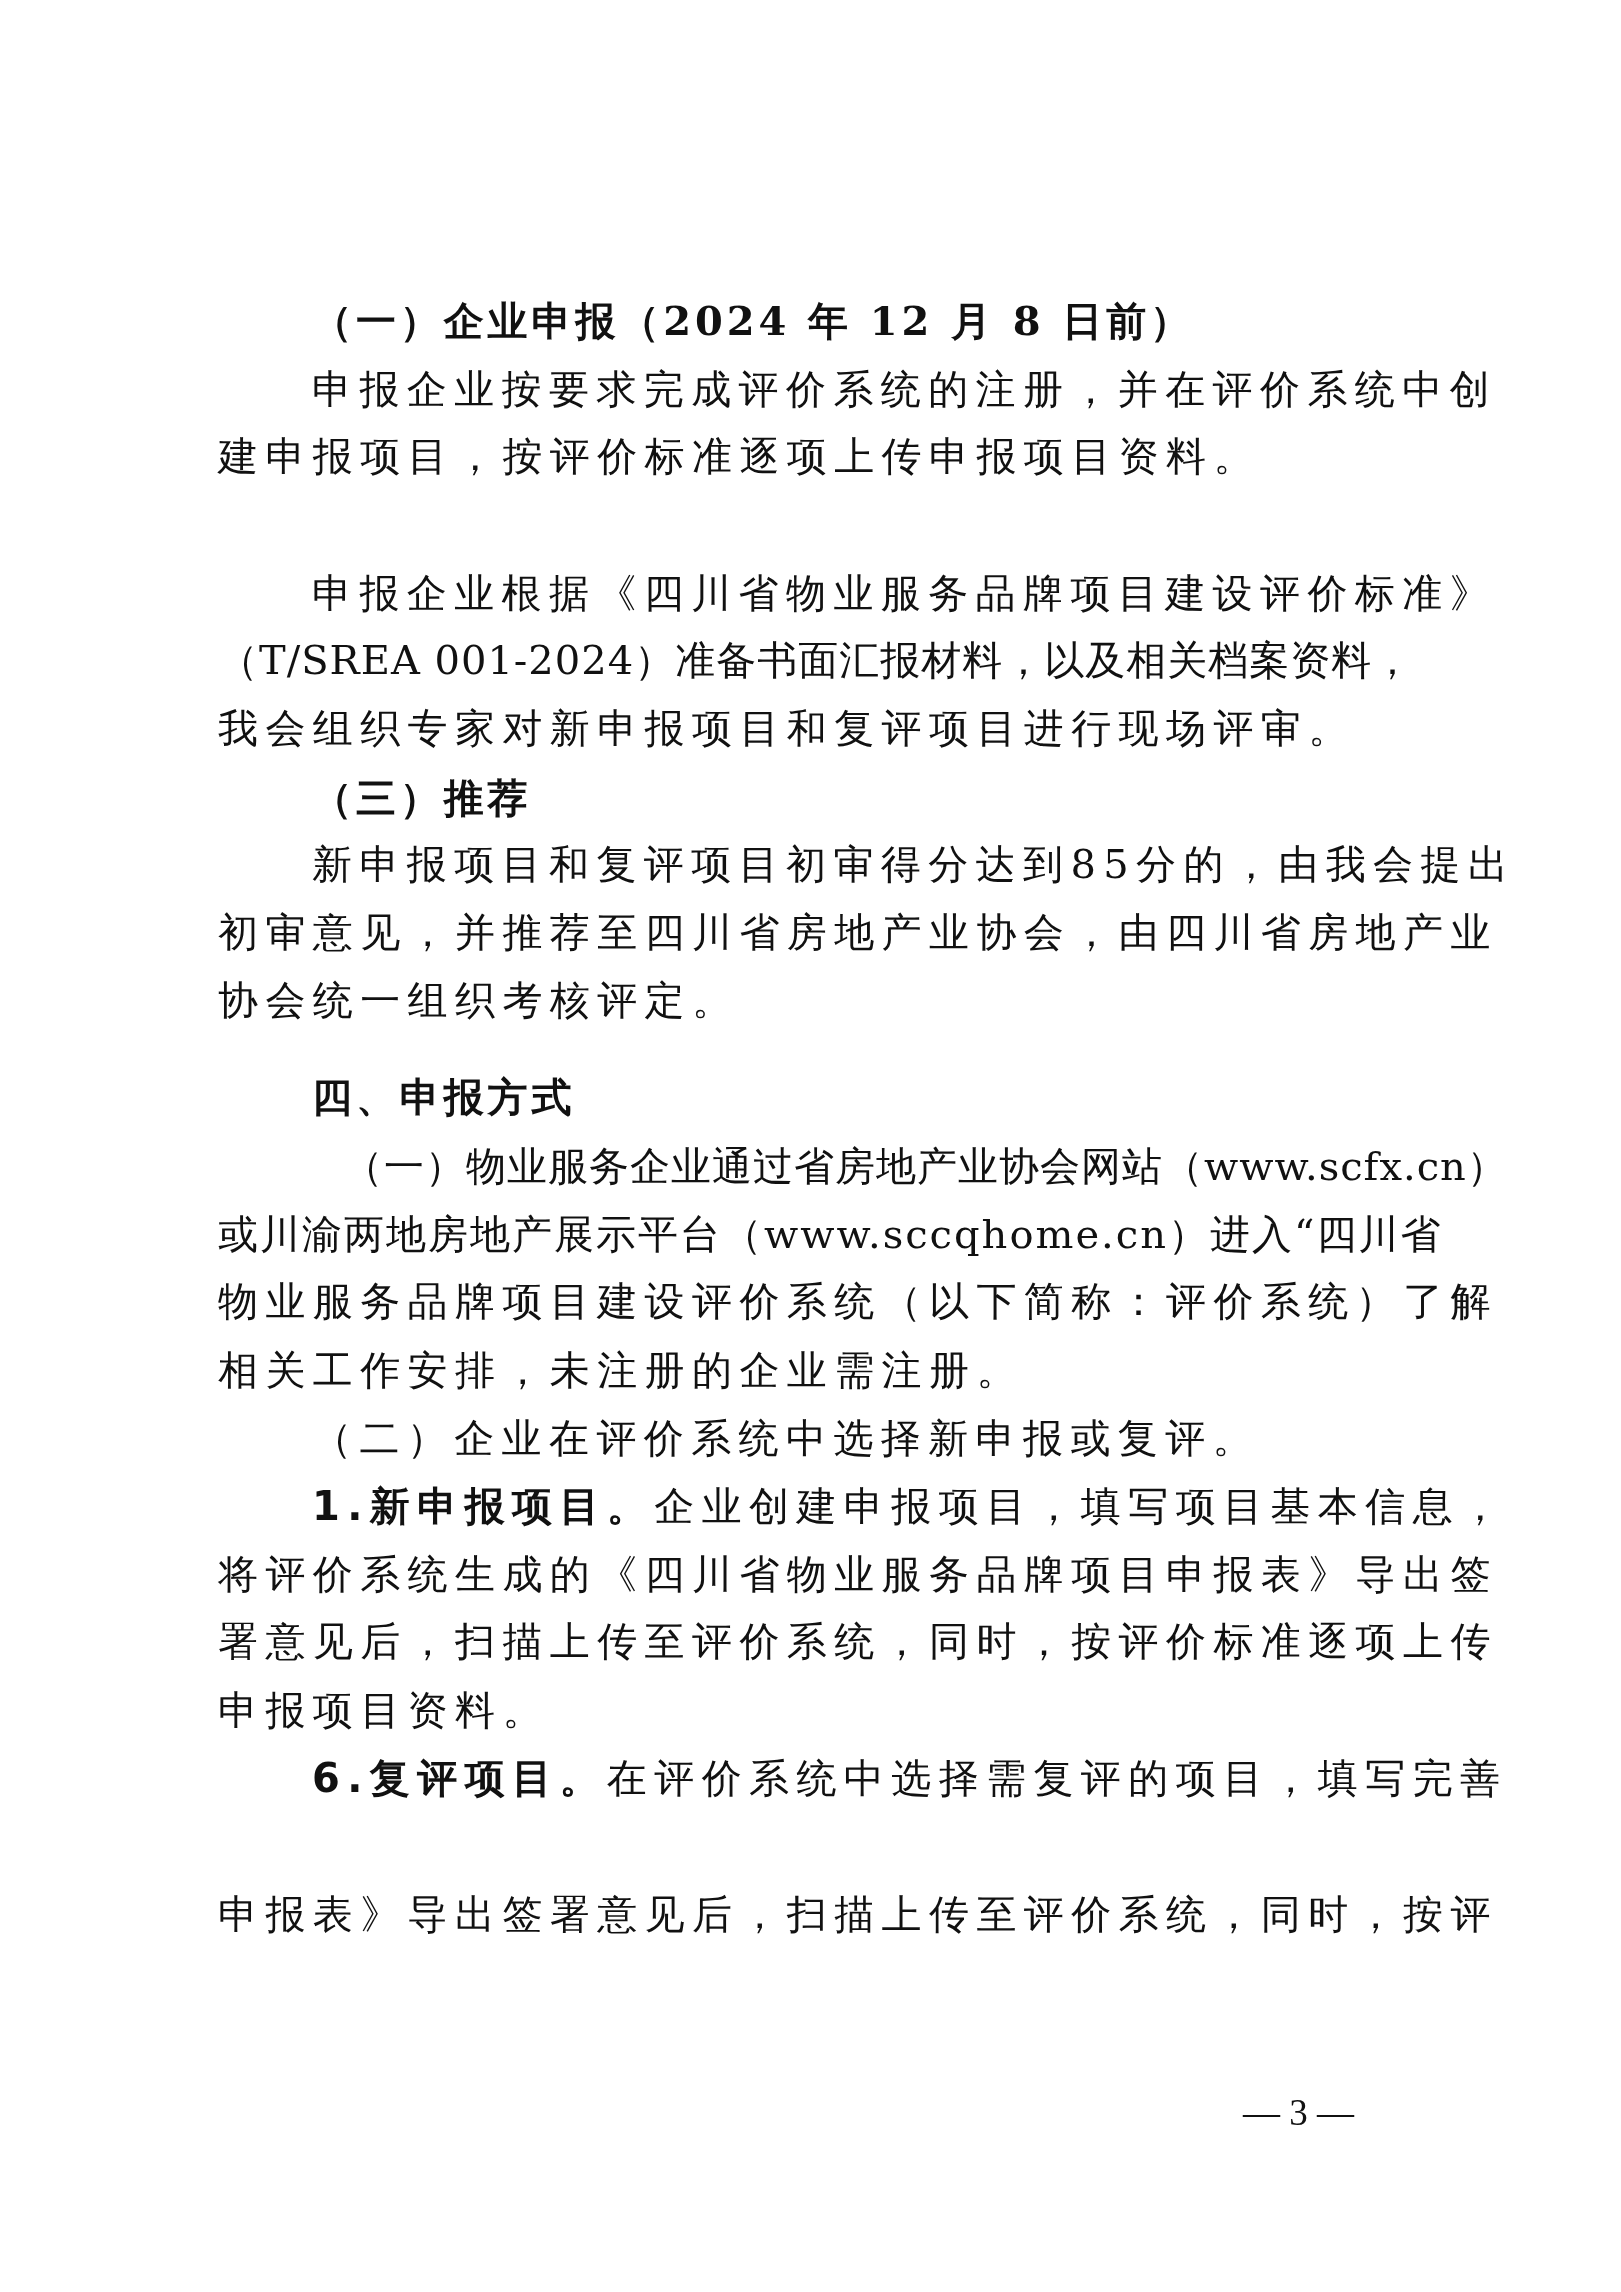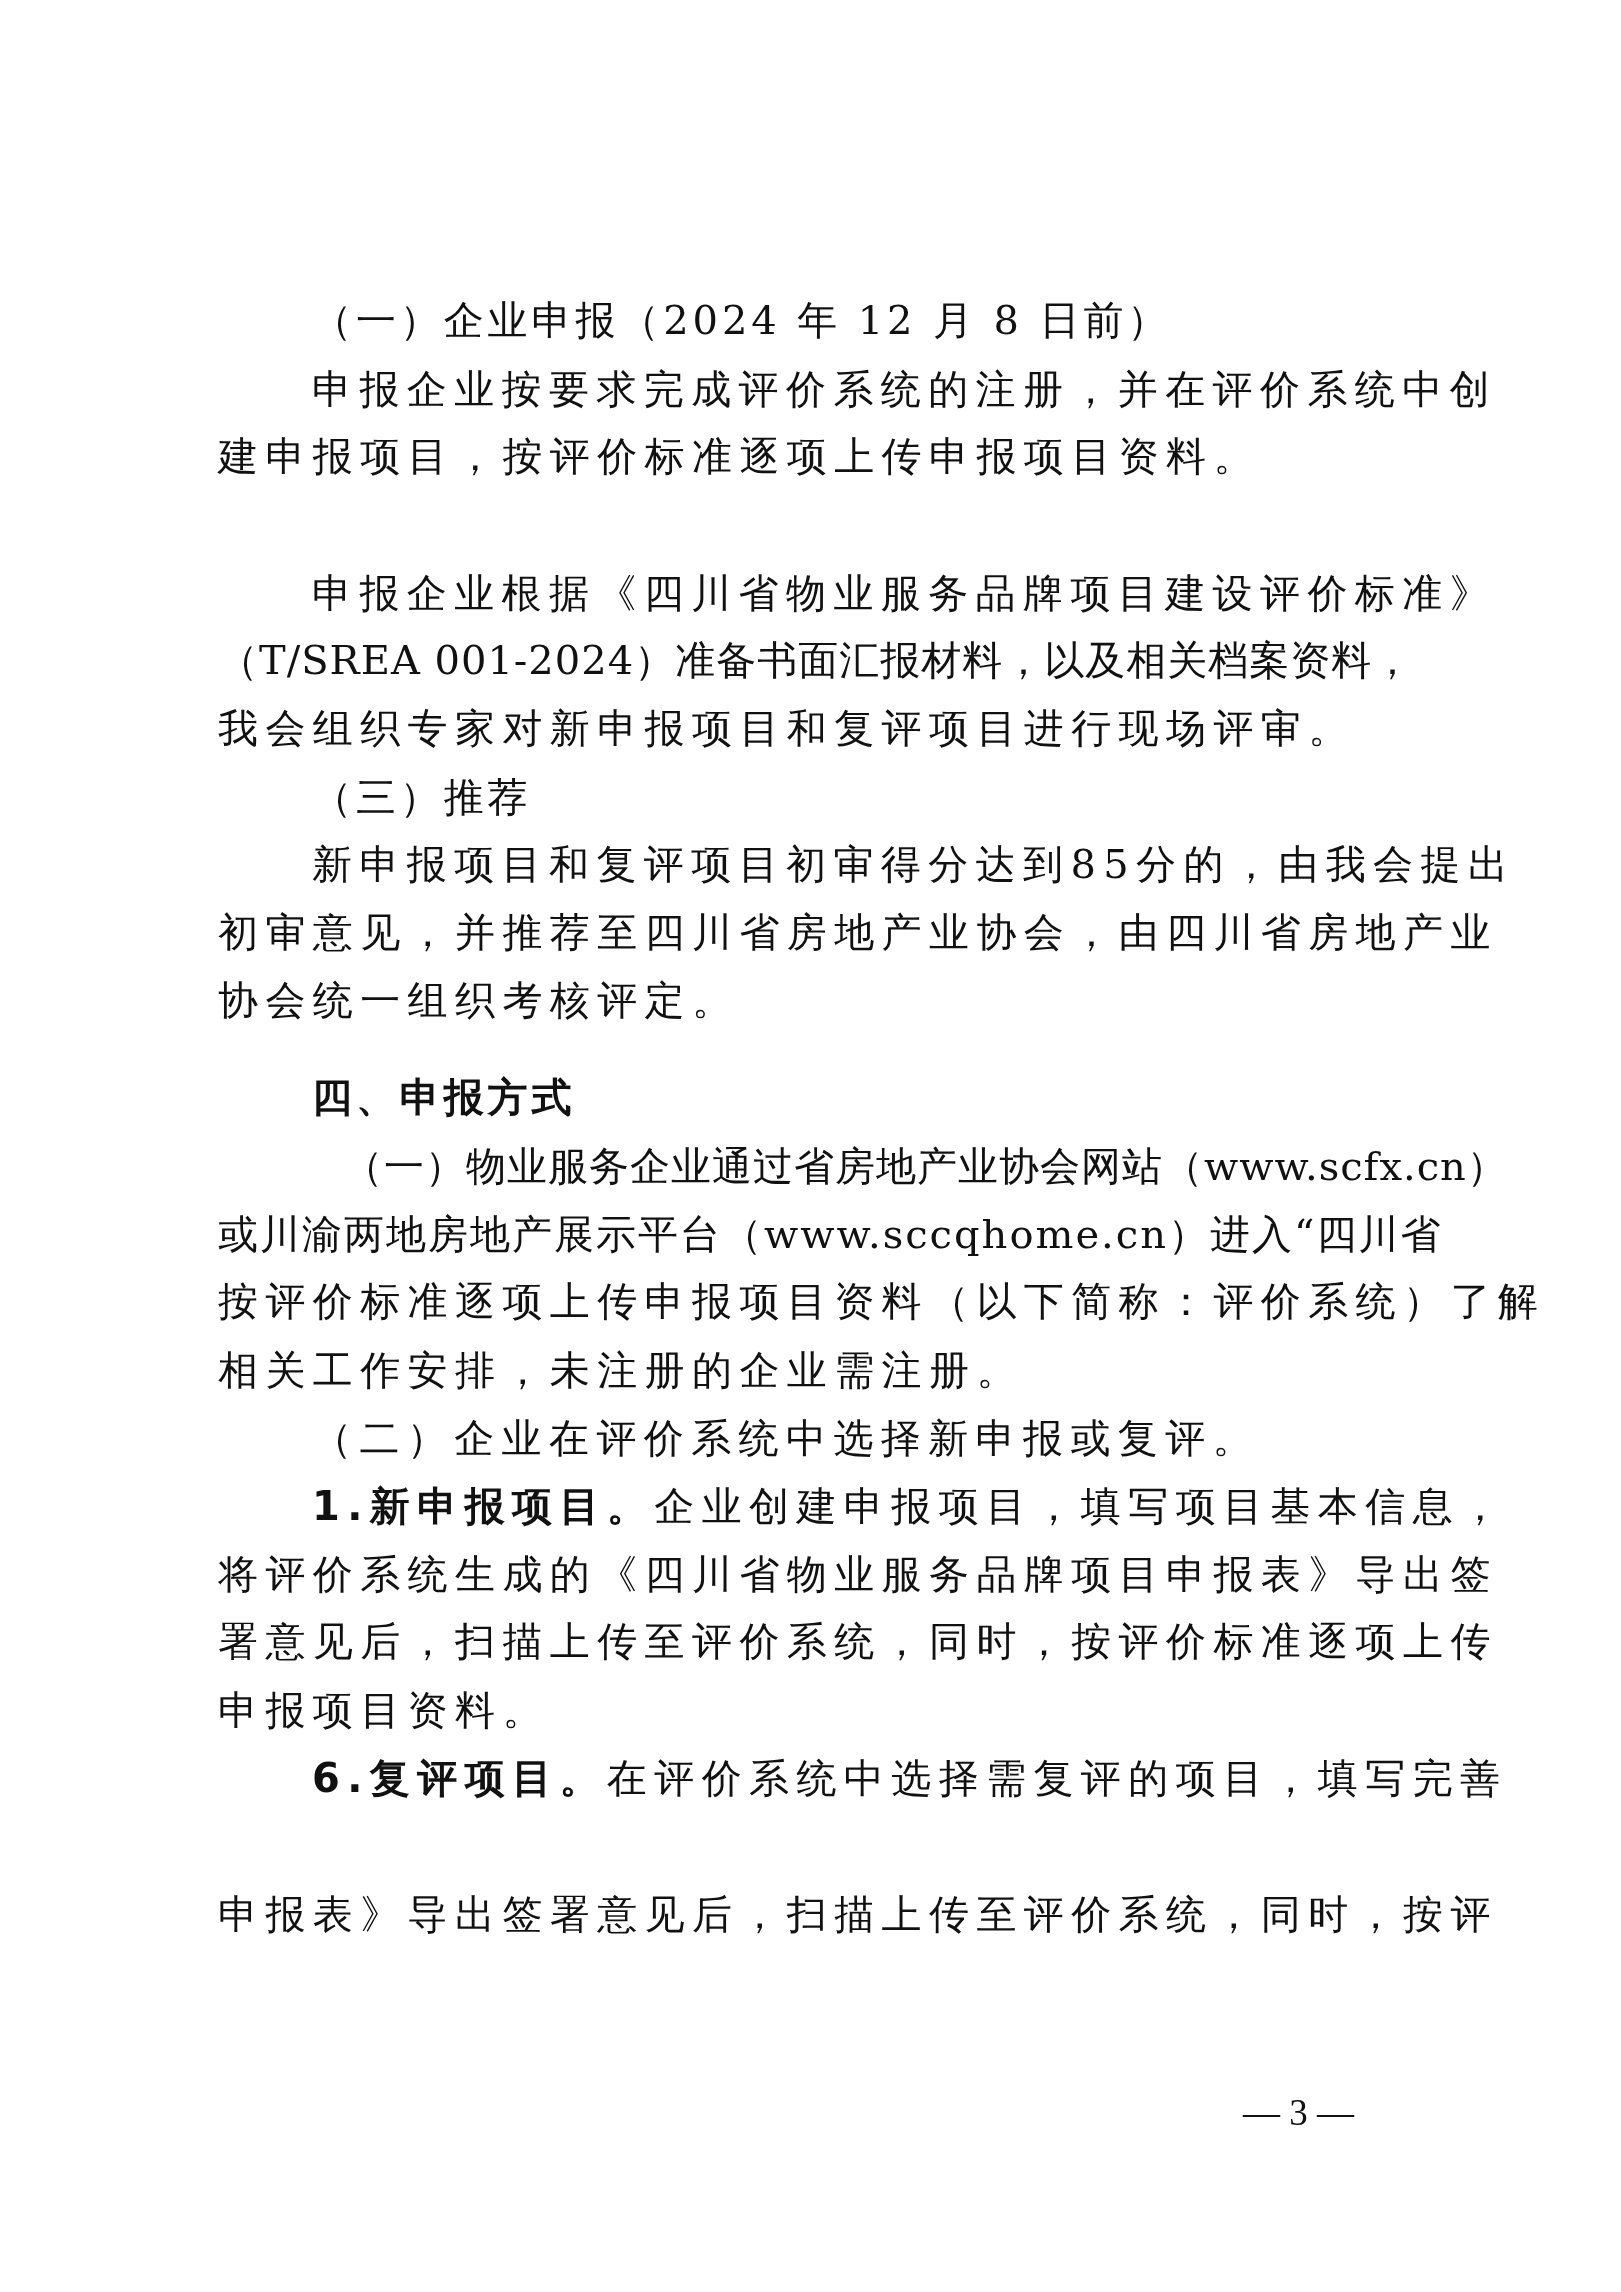--- a/index.html
+++ b/index.html
@@ -35,21 +35,21 @@
       text-align-last: justify;
     }
     .line.short {
       text-align-last: left;
     }
     .line.indent {
       left: 312px;
       width: 1096px;
     }
     .line.heading-kai {
-      font-weight: normal;
+      font-weight: bold;
       font-family: "DejaVu Serif", "Liberation Serif", serif;
       letter-spacing: 3.9px;
       text-align-last: left;
     }
     .line.heading-hei {
       font-weight: bold;
       font-family: Liberation Sans, sans-serif;
       letter-spacing: 3.9px;
       text-align-last: left;
     }
@@ -84,21 +84,21 @@
   <div class="line short" style="top:694px">我会组织专家对新申报项目和复评项目进行现场评审。</div>
 
   <div class="line indent heading-kai short" style="top:763px">（三）推荐</div>
   <div class="line indent" style="top:830px">新申报项目和复评项目初审得分达到85分的，由我会提出</div>
   <div class="line" style="top:898px">初审意见，并推荐至四川省房地产业协会，由四川省房地产业</div>
   <div class="line short" style="top:966px">协会统一组织考核评定。</div>
 
   <div class="line indent heading-hei short" style="top:1063px">四、申报方式</div>
   <div class="line indent" style="top:1132px; letter-spacing:1px;margin-left:31px;">（一）物业服务企业通过省房地产业协会网站（www.scfx.cn）</div>
   <div class="line" style="top:1200px; letter-spacing:2px;">或川渝两地房地产展示平台（www.sccqhome.cn）进入“四川省</div>
-  <div class="line" style="top:1267px">按评价标准逐项上传申报项目资料（以下简称：评价系统）了解</div>
+  <div class="line" style="top:1267px">物业服务品牌项目建设评价系统（以下简称：评价系统）了解</div>
   <div class="line short" style="top:1336px">相关工作安排，未注册的企业需注册。</div>
 
   <div class="line indent short" style="top:1404px">（二）企业在评价系统中选择新申报或复评。</div>
 
   <div class="line indent" style="top:1472px"><span class="bold-prefix">1.新申报项目。</span><span>企业创建申报项目，填写项目基本信息，</span></div>
   <div class="line" style="top:1540px">将评价系统生成的《四川省物业服务品牌项目申报表》导出签</div>
   <div class="line" style="top:1607px">署意见后，扫描上传至评价系统，同时，按评价标准逐项上传</div>
   <div class="line short" style="top:1676px">申报项目资料。</div>
 
   <div class="line indent" style="top:1744px"><span class="bold-prefix">6.复评项目。</span><span>在评价系统中选择需复评的项目，填写完善</span></div>

